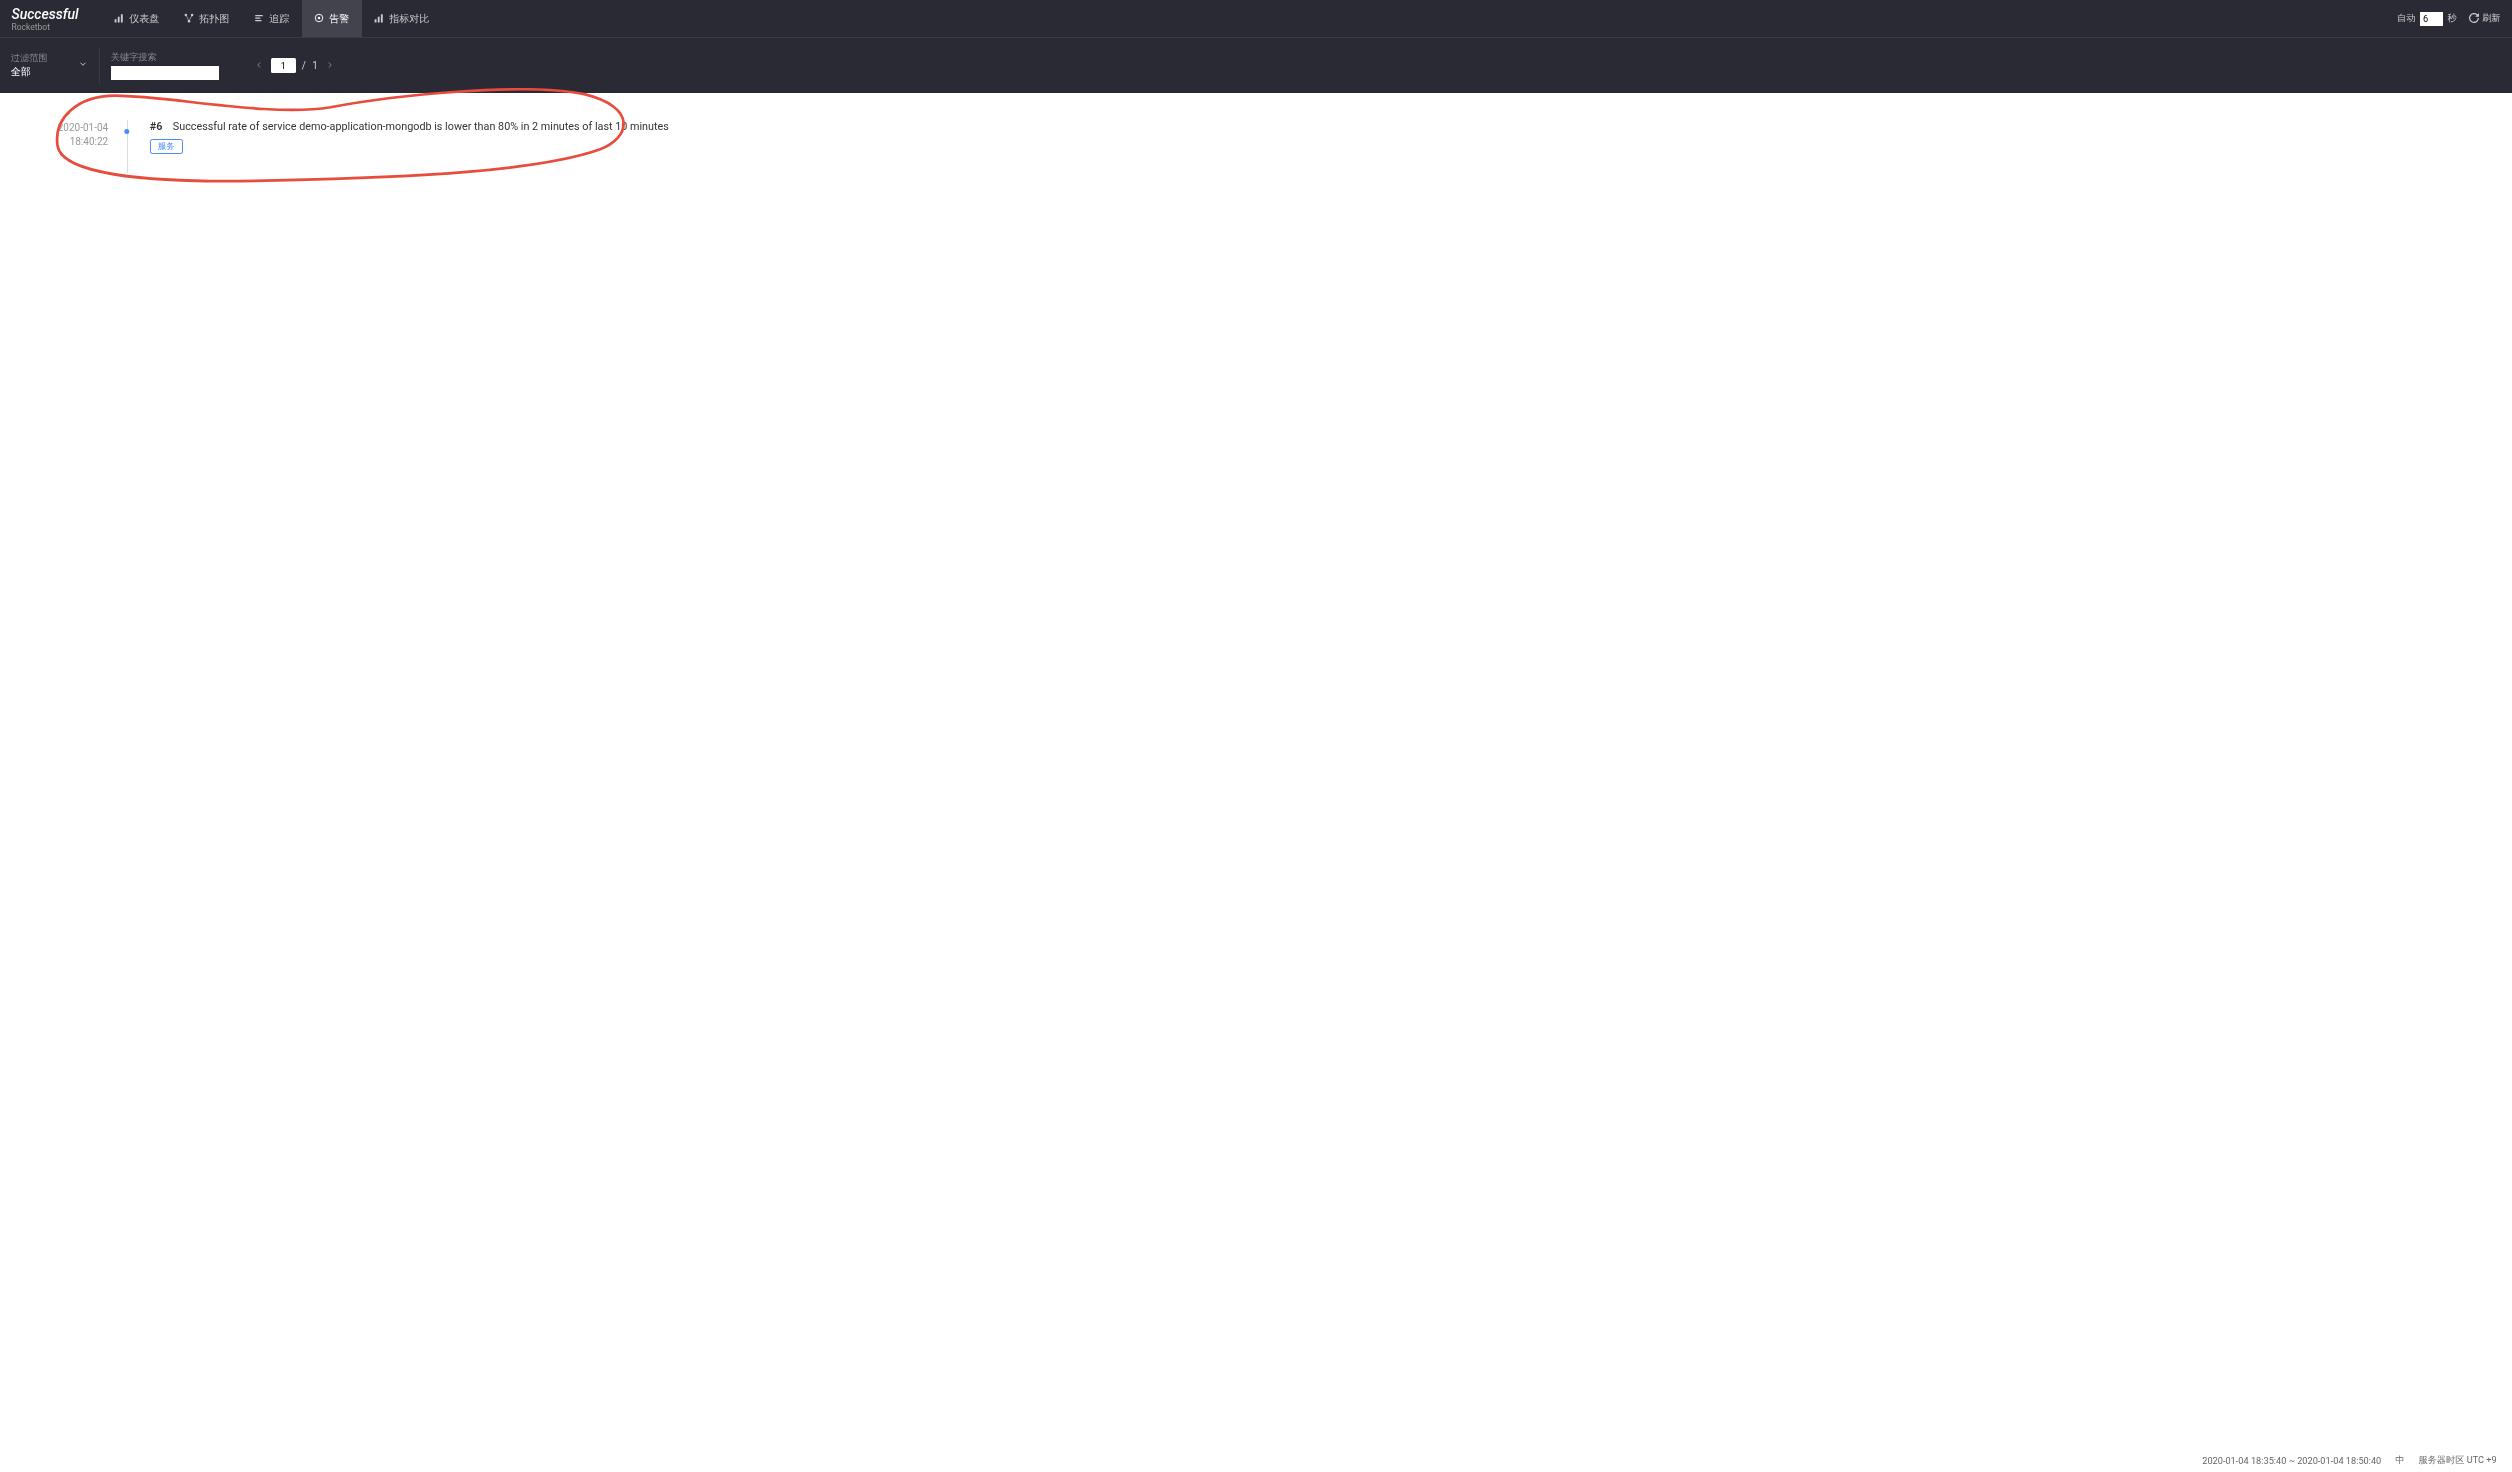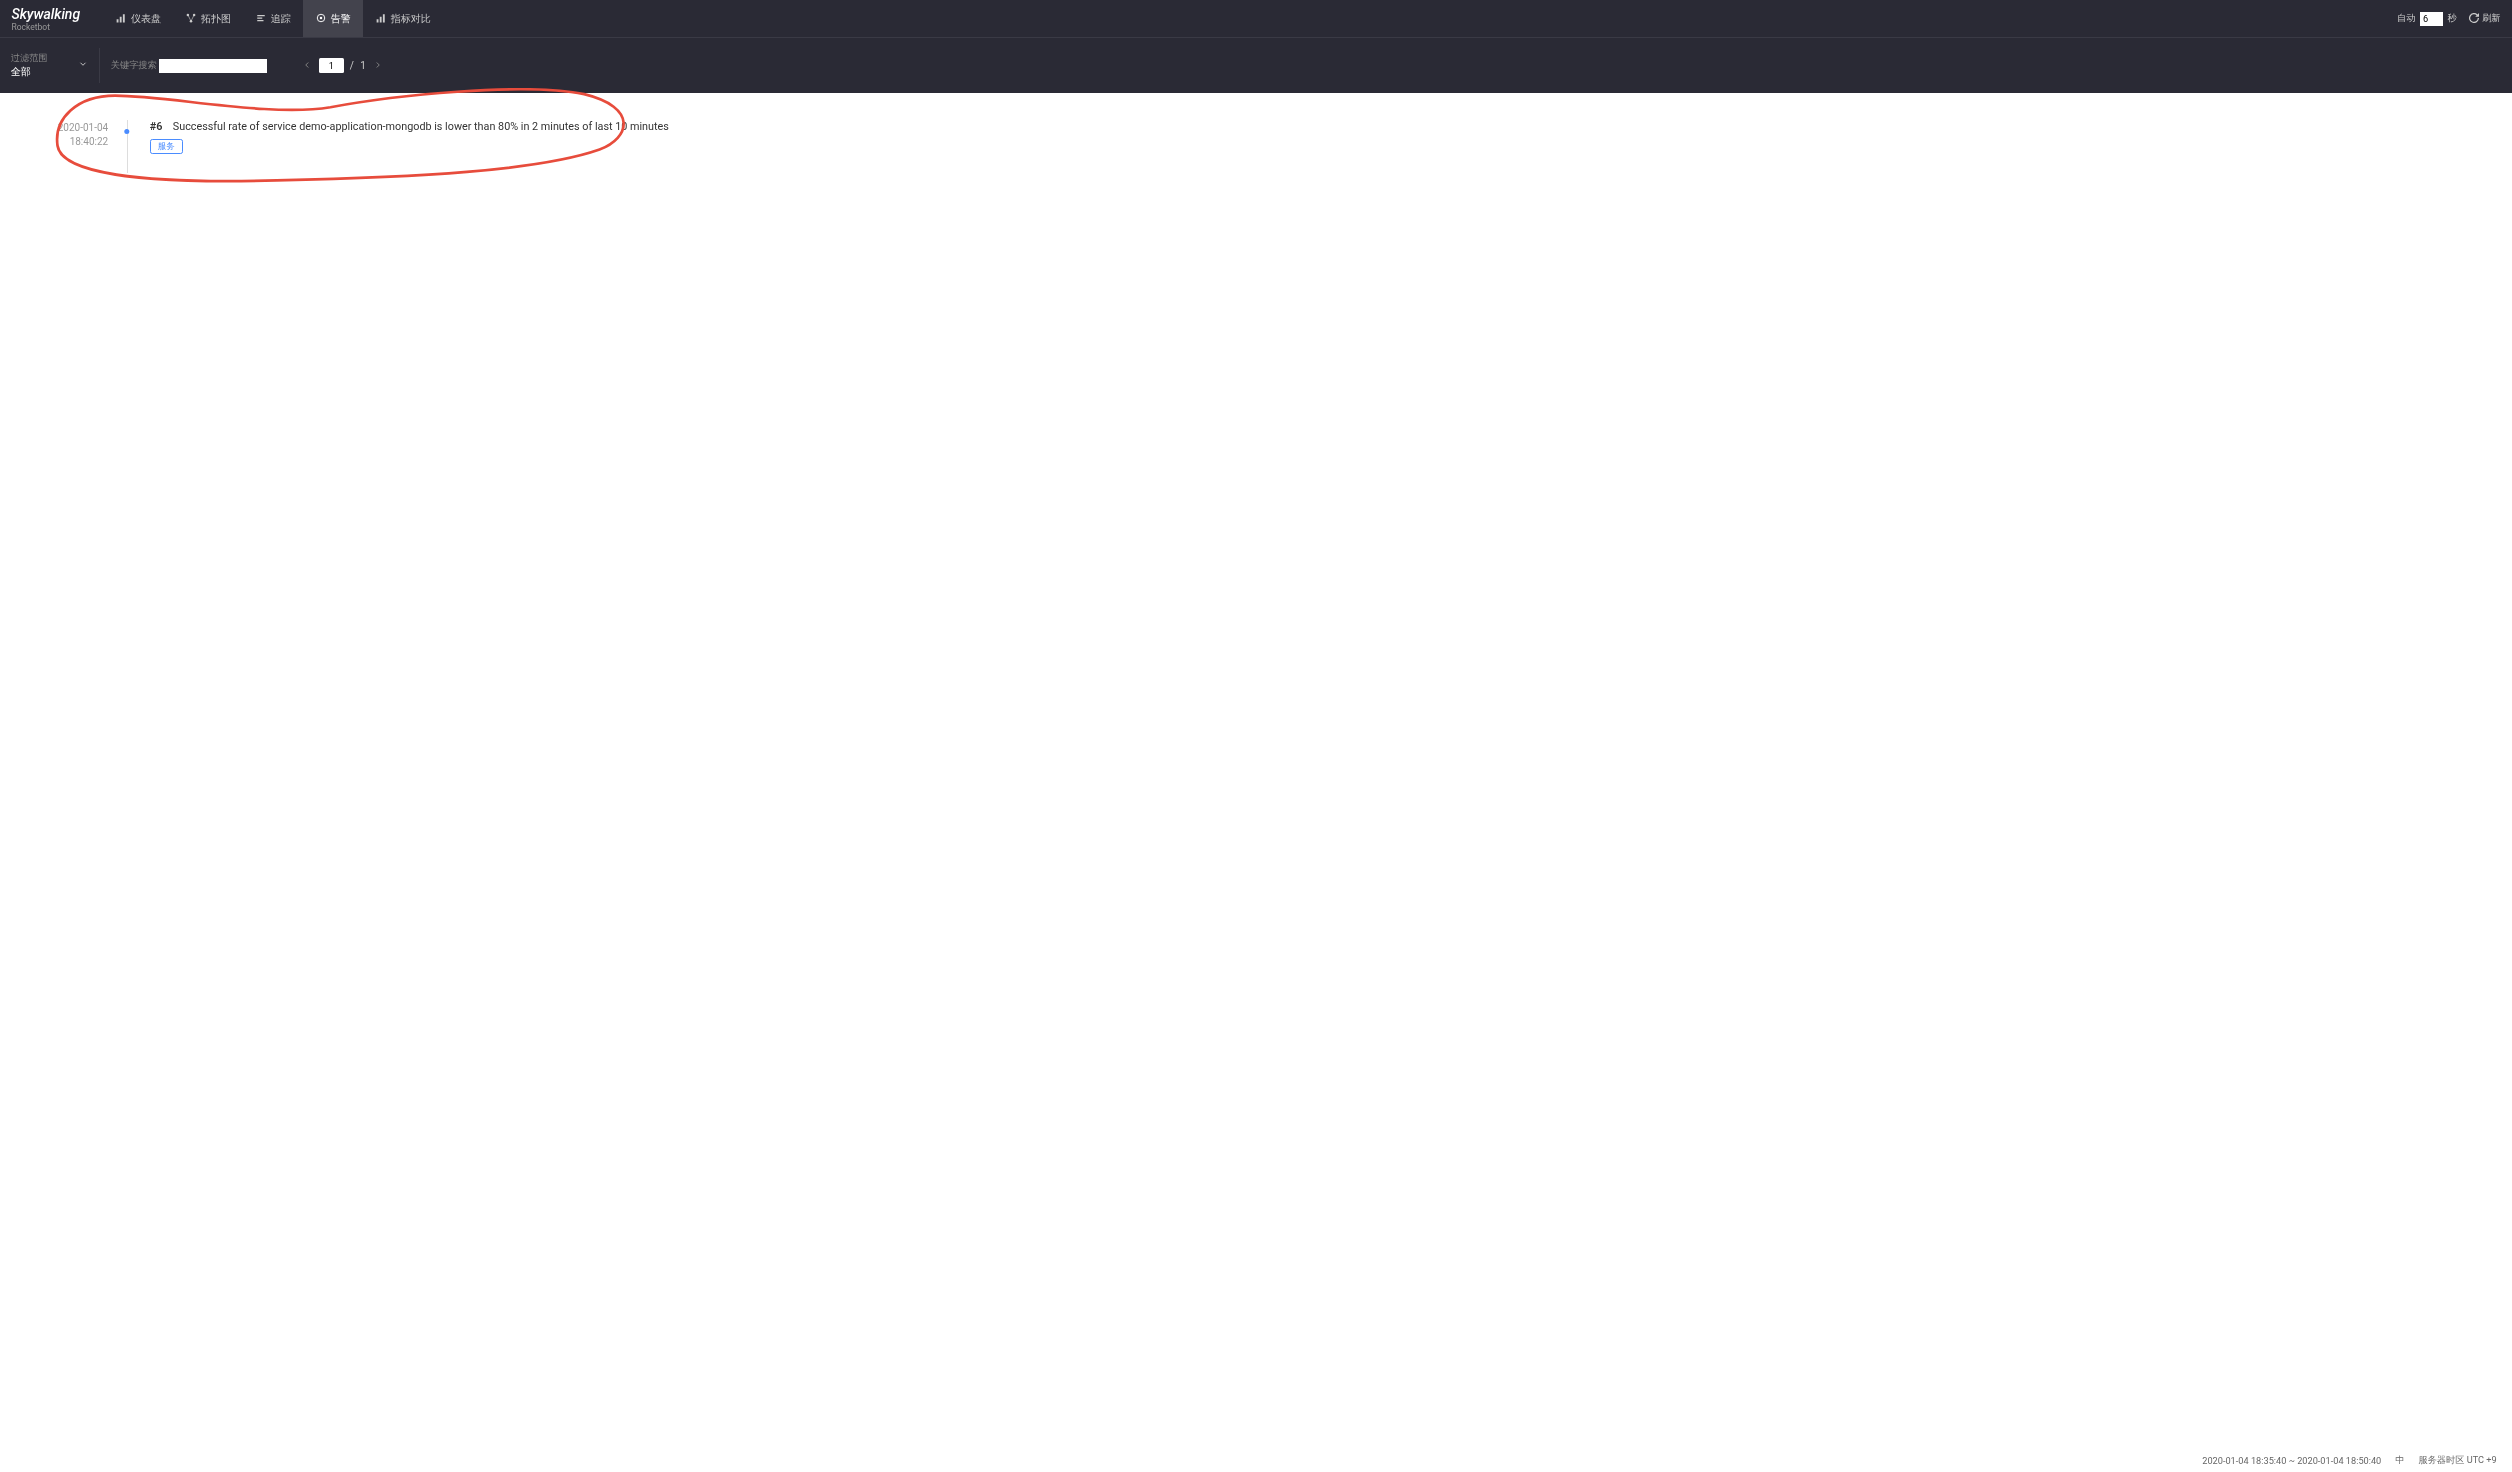--- a/index.html
+++ b/index.html
@@ -61,21 +61,21 @@
       border-right: 0.8px solid #3a3a45;
       cursor: pointer;
     }
     .filter-scope-inner { display: flex; flex-direction: column; font-size: 9.2px; }
     .filter-scope-inner .label { color: #888; }
     .filter-scope-inner .value { color: #fff; font-size: 10px; }
     
     .keyword-search {
       padding: 3.8px 10.8px;
       display: flex;
-      flex-direction: row;
+      flex-direction: column;
       gap: 2px;
       font-size: 9.2px;
     }
     .keyword-search .label { color: #888; }
     .search-input {
       width: 108px; height: 14px; background: #fff; border: none; padding: 1.5px 4.6px; font-size: 9.2px;
     }
     
     .pagination {
       display: flex; align-items: center; gap: 6.2px; margin-left: 23px; color: #ccc;
@@ -150,21 +150,21 @@
       background: #fff;
     }
     
     svg.icon-svg { width: 10px; height: 10px; fill: currentColor; }
   </style>
 </head>
 <body>
 
 <div class="top-header">
   <div class="logo">
-    <span class="logo-top">Skywalking</span>
+    <span class="logo-top">Successful</span>
     <span class="logo-bottom">Rocketbot</span>
   </div>
 
   <div class="nav-item">
     <span class="nav-icon">
       <svg class="icon-svg" viewBox="0 0 16 16">
           <path d="M1 10h3v5H1zM6 6h3v9H6zM11 2h3v13h-3z"></path>
         </svg>
     </span>
     <span>仪表盘</span>

